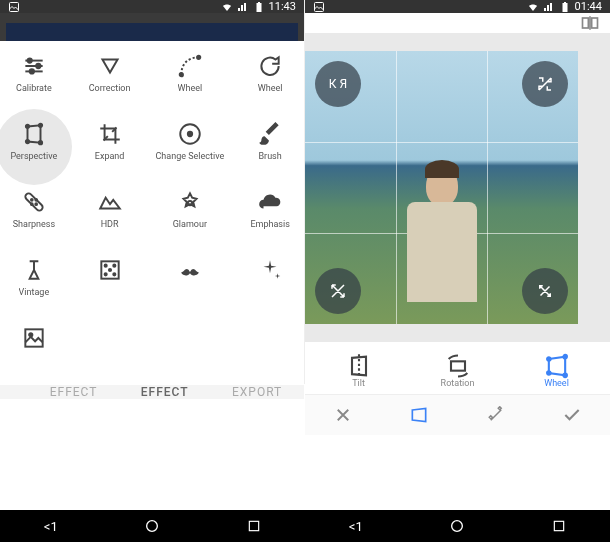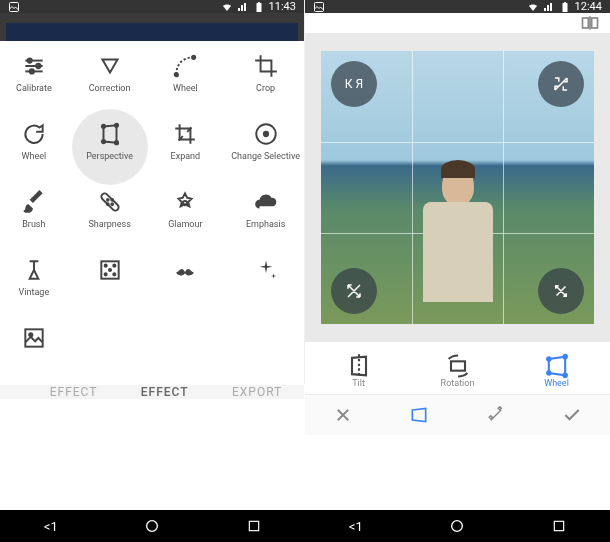--- a/index.html
+++ b/index.html
@@ -20,21 +20,21 @@
   .tool { display: flex; flex-direction: column; align-items: center; justify-content: flex-start; height: 66px; padding-top: 6px; position: relative; }
   .tool .icon { width: 26px; height: 26px; color: #444; display: flex; align-items: center; justify-content: center; }
   .tool .label { font-size: 9px; color: #555; margin-top: 4px; text-align: center; white-space: nowrap; overflow: hidden; max-width: 70px; }
   .tool.highlight::before { content: ""; position: absolute; width: 76px; height: 76px; border-radius: 50%; background: #e8e8e8; top: -6px; left: 50%; transform: translateX(-50%); z-index: 0; }
   .tool.highlight > * { position: relative; z-index: 1; }
   .tab-bar { display: flex; justify-content: space-around; align-items: center; height: 40px; background: #f4f4f4; font-size: 12px; letter-spacing: 1px; color: #aaa; padding-left: 28px; }
   .tab-bar .tab.active { color: #666; font-weight: 500; }
   
   .screen-right { background: #fff; }
   .right-top { height: 32px; display: flex; align-items: center; justify-content: flex-end; padding: 0 10px; background: #fff; }
-  .photo-area { background: #e9e9e9; padding: 18px 16px; }
+  .photo-area { background: #e9e9e9; padding: 18px 0; }
   .photo { width: 273px; height: 273px; position: relative; background: linear-gradient(to bottom, #b8d8e8 0%, #9ec8dc 40%, #3a6a8a 42%, #5a8a6a 58%, #7a9a5a 100%); }
   .photo .gridline { position: absolute; background: rgba(255,255,255,0.6); }
   .gl-v1 { left: 33.3%; top: 0; width: 1px; height: 100%; }
   .gl-v2 { left: 66.6%; top: 0; width: 1px; height: 100%; }
   .gl-h1 { top: 33.3%; left: 0; height: 1px; width: 100%; }
   .gl-h2 { top: 66.6%; left: 0; height: 1px; width: 100%; }
   .subject { position: absolute; left: 50%; top: 40%; transform: translateX(-50%); width: 80px; height: 150px; }
   .subject .head { width: 32px; height: 40px; background: #d8b898; border-radius: 50% 50% 45% 45%; margin: 0 auto; }
   .subject .hair { width: 34px; height: 18px; background: #4a3828; border-radius: 50% 50% 0 0; margin: 0 auto -12px auto; position: relative; z-index: 1;}
   .subject .body { width: 70px; height: 100px; background: #d8cfb8; border-radius: 8px 8px 0 0; margin: -4px auto 0 auto; }
@@ -144,28 +144,20 @@
                 <path d="M4 20c0-10 6-16 16-16" stroke-dasharray="2 2"></path>
                 <circle cx="4" cy="20" r="1.5" fill="#444"></circle>
                 <circle cx="20" cy="4" r="1.5" fill="#444"></circle>
               </svg>
             </div>
                  <div class="label">Wheel</div>
           </div>
           <div class="tool">
             <div class="icon">
               <svg viewBox="0 0 24 24" stroke="#444" stroke-width="1.8" fill="none">
-                <path d="M7 2v15h15M2 7h15v15"></path>
-              </svg>
-            </div>
-                 <div class="label">Crop</div>
-          </div>
-          <div class="tool">
-            <div class="icon">
-              <svg viewBox="0 0 24 24" stroke="#444" stroke-width="1.8" fill="none">
                 <path d="M20 12a8 8 0 11-3-6l3-2v6h-6"></path>
               </svg>
             </div>
                  <div class="label">Wheel</div>
           </div>
           <div class="tool highlight">
             <div class="icon">
               <svg viewBox="0 0 24 24" stroke="#444" stroke-width="1.8" fill="none">
                 <path d="M6 5l12-1v16l-12-1z"></path>
                 <circle cx="6" cy="5" r="1.5" fill="#444"></circle>
@@ -206,20 +198,28 @@
             <div class="icon">
               <svg viewBox="0 0 24 24" stroke="#444" stroke-width="1.8" fill="none">
                 <rect x="2" y="9" width="20" height="6" rx="3" transform="rotate(45 12 12)"></rect>
                 <circle cx="10" cy="10" r="0.8" fill="#444"></circle>
                 <circle cx="14" cy="14" r="0.8" fill="#444"></circle>
                 <circle cx="14" cy="10" r="0.8" fill="#444"></circle>
                 <circle cx="10" cy="14" r="0.8" fill="#444"></circle>
               </svg>
             </div>
                  <div class="label">Sharpness</div>
+          </div>
+          <div class="tool">
+            <div class="icon">
+              <svg viewBox="0 0 24 24" stroke="#444" stroke-width="1.8" fill="none">
+                <path d="M3 18l5-10 4 6 3-4 6 8z"></path>
+              </svg>
+            </div>
+                 <div class="label">HDR</div>
           </div>
           <div class="tool">
             <div class="icon">
               <svg viewBox="0 0 24 24" stroke="#444" stroke-width="1.8" fill="none">
                 <path d="M12 4l2 4 4 1-3 3 1 4-4-2-4 2 1-4-3-3 4-1z"></path>
                 <circle cx="12" cy="13" r="2"></circle>
               </svg>
             </div>
                  <div class="label">Glamour</div>
           </div>
@@ -304,21 +304,21 @@
           <svg class="sb-icon" viewBox="0 0 24 24" fill="#fff">
             <path d="M2 20h4v-6H2zm6 0h4V8H8zm6 0h4V4h-4z"></path>
           </svg>
         </span>
       <span>
           <svg class="sb-icon" viewBox="0 0 24 24" fill="#fff">
             <rect x="7" y="4" width="10" height="18"></rect>
             <rect x="10" y="2" width="4" height="2"></rect>
           </svg>
         </span>
-      <span>12:44</span>
+      <span>01:44</span>
     </div>
     <div class="right-top">
       <span>
           <svg width="20" height="20" viewBox="0 0 24 24" fill="none" stroke="#888" stroke-width="2">
             <rect x="3" y="6" width="7" height="12"></rect>
             <rect x="14" y="6" width="7" height="12"></rect>
             <line x1="12" y1="4" x2="12" y2="20"></line>
           </svg>
         </span>
     </div>

